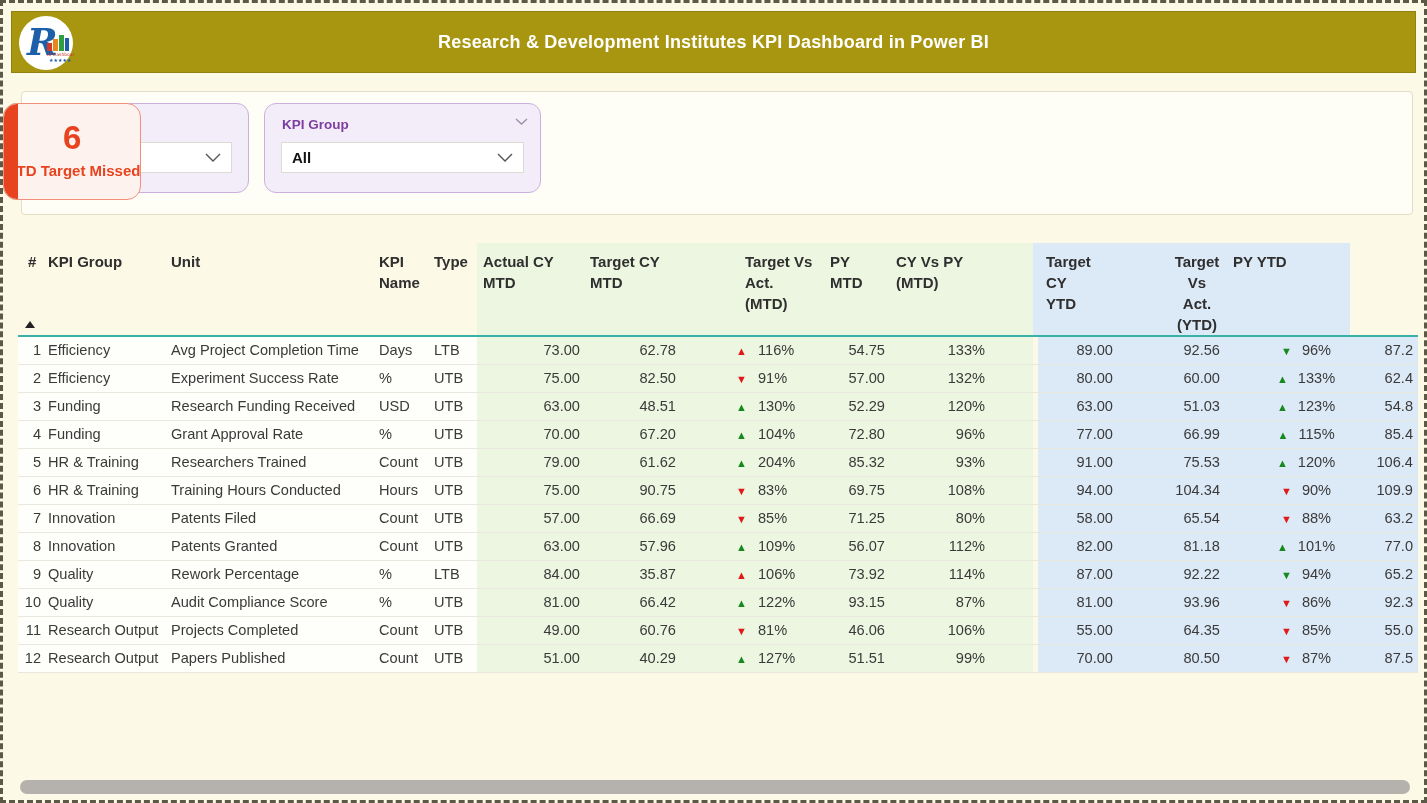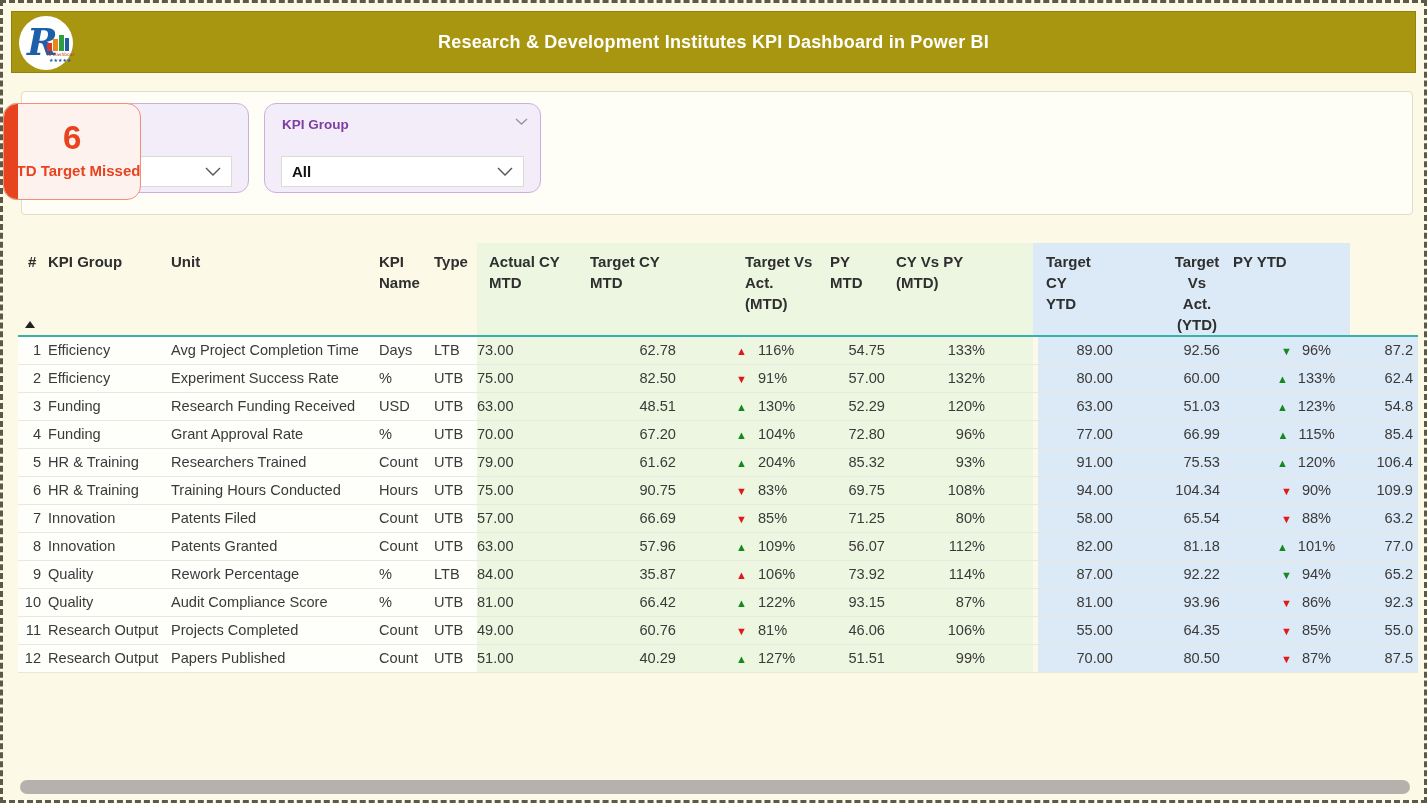--- a/index.html
+++ b/index.html
@@ -28,21 +28,21 @@
   }
   .slicer{
     position:absolute; top:100px; height:90px; background:#f3ecf9;
     border:1px solid #cbb0de; border-radius:12px;
   }
   .slicer-month{ left:28px; width:218px; }
   .slicer-kpi{ left:261px; width:277px; }
   .slicer-label{ position:absolute; left:17px; top:13px; color:var(--purple,#7c3fa0); font-weight:700; font-size:13.5px; }
   .slicer-expand{ position:absolute; right:12px; top:14px; }
   .slicer-select{
-    position:absolute; left:16px; right:16px; top:52px; height:31px;
+    position:absolute; left:16px; right:16px; top:38px; height:31px;
     background:#ffffff; border:1px solid #dddcd4;
     display:flex; align-items:center; padding:0 10px; cursor:pointer;
   }
   .slicer-select .val{ font-weight:700; font-size:15px; color:#111; flex:1; }
   
   .kcard{
     position:absolute; top:100px; height:97px; border:1px solid; border-radius:14px;
     text-align:center; overflow:hidden;
   }
   .kcard:nth-of-type(1){ left:545px; width:276px; }
@@ -65,21 +65,21 @@
   }
   .trow{
     display:grid; height:28px;
     grid-template-columns:28px 124px 208px 55px 44px 108px 96px 140px 69px 143px 80px 107px 130px 123px;
     border-bottom:1px solid #e8e8df; cursor:pointer;
   }
   .cell{ font-size:14.6px; color:#3a3a3a; line-height:27px; white-space:nowrap; overflow:hidden; }
   
   .c1{ text-align:right; padding-right:5px; }  .th.c1{ text-align:left; padding-left:10px; }
   .c2{ padding-left:2px; } .c3{ padding-left:1px; } .c4{ padding-left:1px; } .c5{ padding-left:1px; }
-  .c6{ text-align:left; padding-right:5px; }  .th.c6{ text-align:left; padding-left:12px; }
+  .c6{ text-align:right; padding-right:5px; }  .th.c6{ text-align:left; padding-left:6px; }
   .c7{ text-align:right; padding-right:5px; }  .th.c7{ text-align:left; padding-left:5px; }
   .c8{ padding-left:55px; text-align:left; }   .th.c8{ padding-left:64px; }
   .c9{ text-align:right; padding-right:5px; }  .th.c9{ text-align:left; padding-left:9px; }
   .c10{ text-align:right; padding-right:48px; }.th.c10{ text-align:left; padding-left:6px; }
   .c11{ text-align:right; padding-right:0; border-left:5px solid var(--page-bg,#fcf9e6); } .th.c11{ text-align:left; padding-left:10px; }
   .c12{ text-align:right; padding-right:0; }   .th.c12{ text-align:left; padding-left:13px; }
   .c13{ padding-left:41px; text-align:center; }  .th.c13{ padding-left:61px; }
   .c14{ direction:rtl; padding-right:60px; overflow:visible; } .th.c14{ direction:ltr; padding-right:0; padding-left:13px; }
   
   .trow .c1,.trow .c2,.trow .c3,.trow .c4,.trow .c5{ background:#fefefb; }

